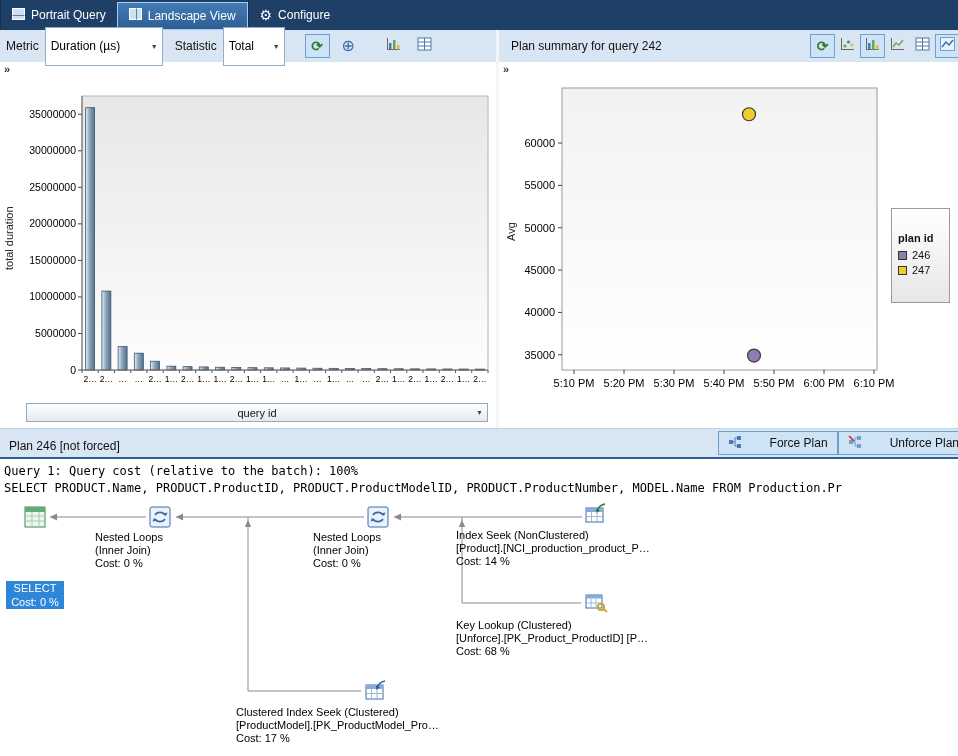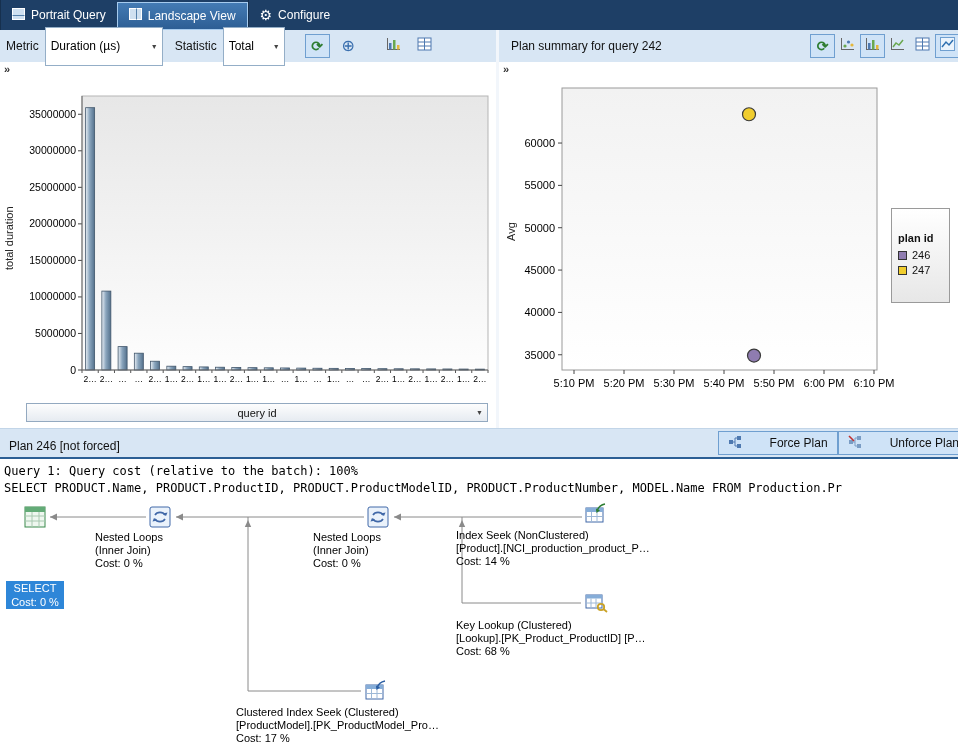--- a/index.html
+++ b/index.html
@@ -490,21 +490,21 @@
         <rect x="3" y="5" width="16" height="3.5" fill="#86add8"></rect>
         <line x1="8" y1="8.5" x2="8" y2="18" stroke="#9db8d6"></line>
         <line x1="13" y1="8.5" x2="13" y2="18" stroke="#9db8d6"></line>
         <line x1="3" y1="13" x2="19" y2="13" stroke="#9db8d6"></line>
         <circle cx="18" cy="17" r="3.2" fill="none" stroke="#c9a227" stroke-width="1.8"></circle>
         <line x1="20.5" y1="19" x2="24" y2="22" stroke="#c9a227" stroke-width="1.8"></line>
       </svg>
   </div>
   <div class="pn-text" style="left:456px; top:119px; width:280px">
     <div>Key Lookup (Clustered)</div>
-      <div>[Lookup].[PK_Product_ProductID] [P…</div>
+      <div>[Unforce].[PK_Product_ProductID] [P…</div>
       <div>Cost: 68 %</div>
   </div>
 
   <div class="pn-icon" style="left:363px; top:178px">
     <svg viewBox="0 0 26 26">
         <rect x="3" y="7" width="17" height="14" fill="#fff" stroke="#4068a8"></rect>
         <rect x="3" y="7" width="17" height="4" fill="#86add8"></rect>
         <line x1="8.5" y1="11" x2="8.5" y2="21" stroke="#9db8d6"></line>
         <line x1="14" y1="11" x2="14" y2="21" stroke="#9db8d6"></line>
         <line x1="3" y1="15.5" x2="20" y2="15.5" stroke="#9db8d6"></line>

